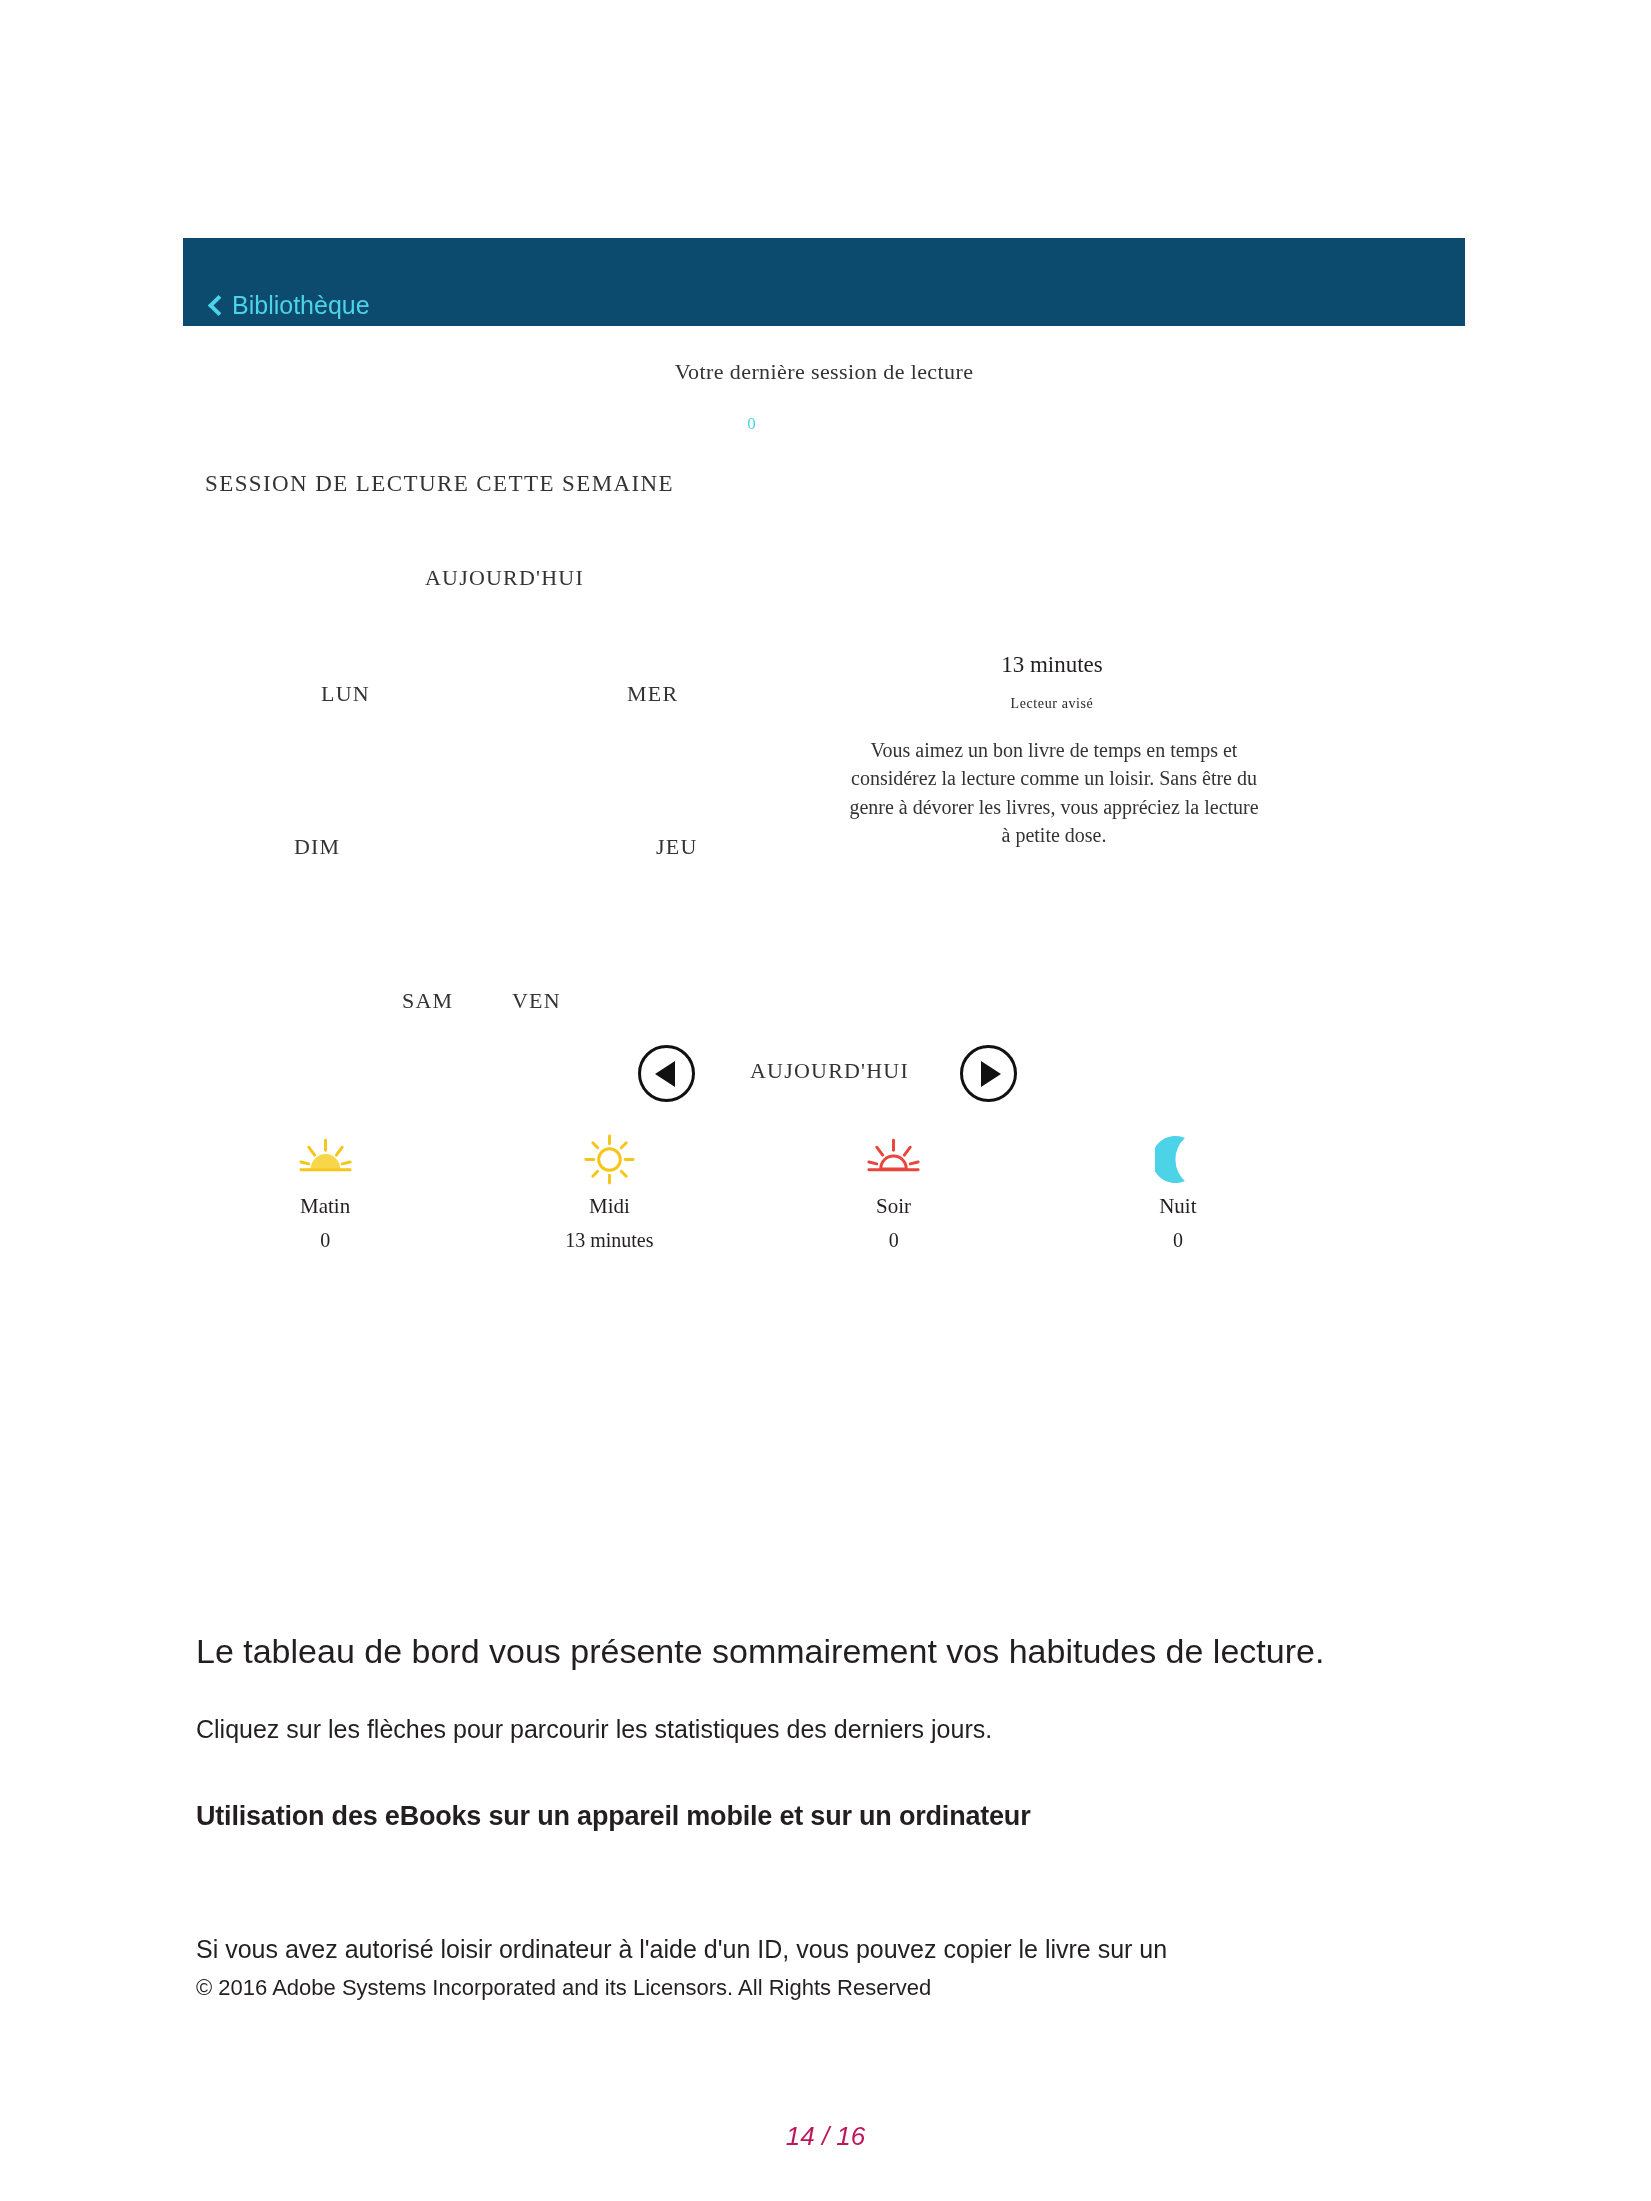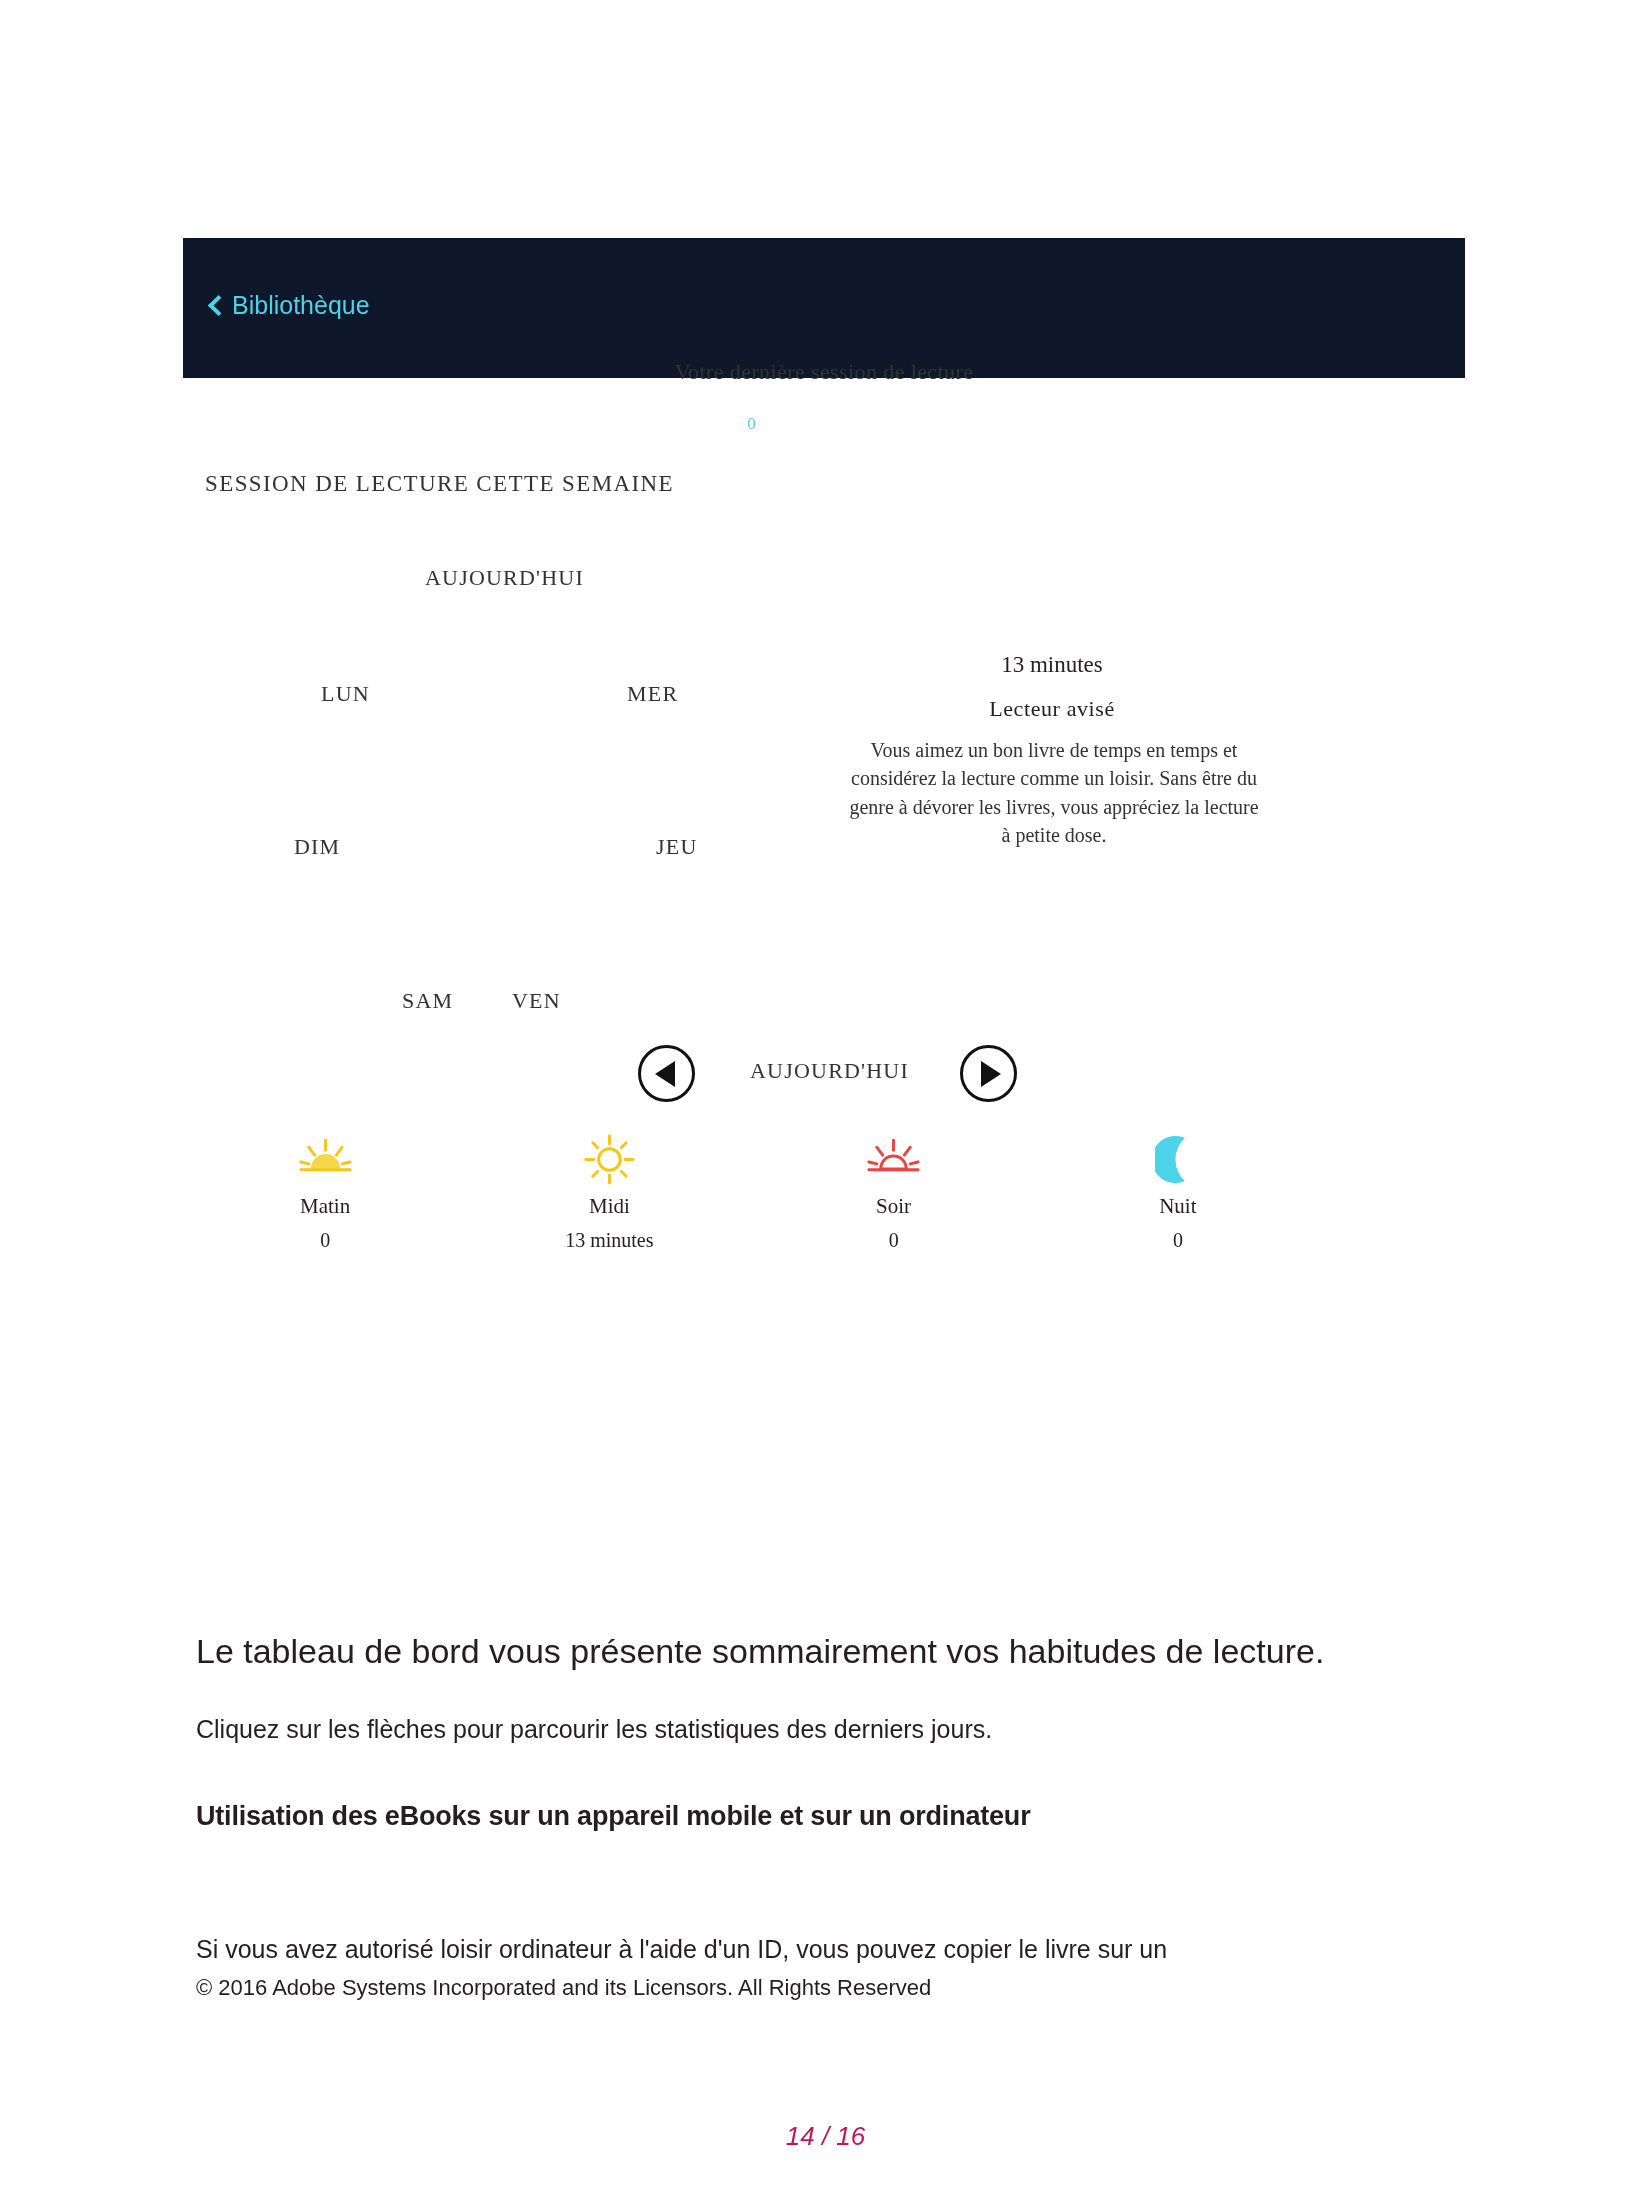--- a/index.html
+++ b/index.html
@@ -23,22 +23,22 @@
     top: 238px;
     width: 1282px;
     height: 1218px;
   }
 
   .app-header {
     position: absolute;
     left: 0;
     top: 0;
     width: 1282px;
-    height: 140px;
-    background: #0f172a;
+    height: 88px;
+    background: #0c4a6e;
   }
   .back-control {
     position: absolute;
     left: 25px;
     top: 53px;
     display: flex;
     align-items: center;
     gap: 10px;
   }
   .chevron-left {
@@ -124,21 +124,21 @@
     text-align: center;
     font-size: 23px;
     font-family: "Liberation Serif", serif;
   }
   .stat-badge {
     position: absolute;
     left: 671px;
     top: 458px;
     width: 396px;
     text-align: center;
-    font-size: 22px;
+    font-size: 14px;
     font-family: "Liberation Serif", serif;
     letter-spacing: 0.6px;
   }
   .stat-desc {
     position: absolute;
     left: 663px;
     top: 498px;
     width: 416px;
     text-align: center;
     font-size: 20px;

